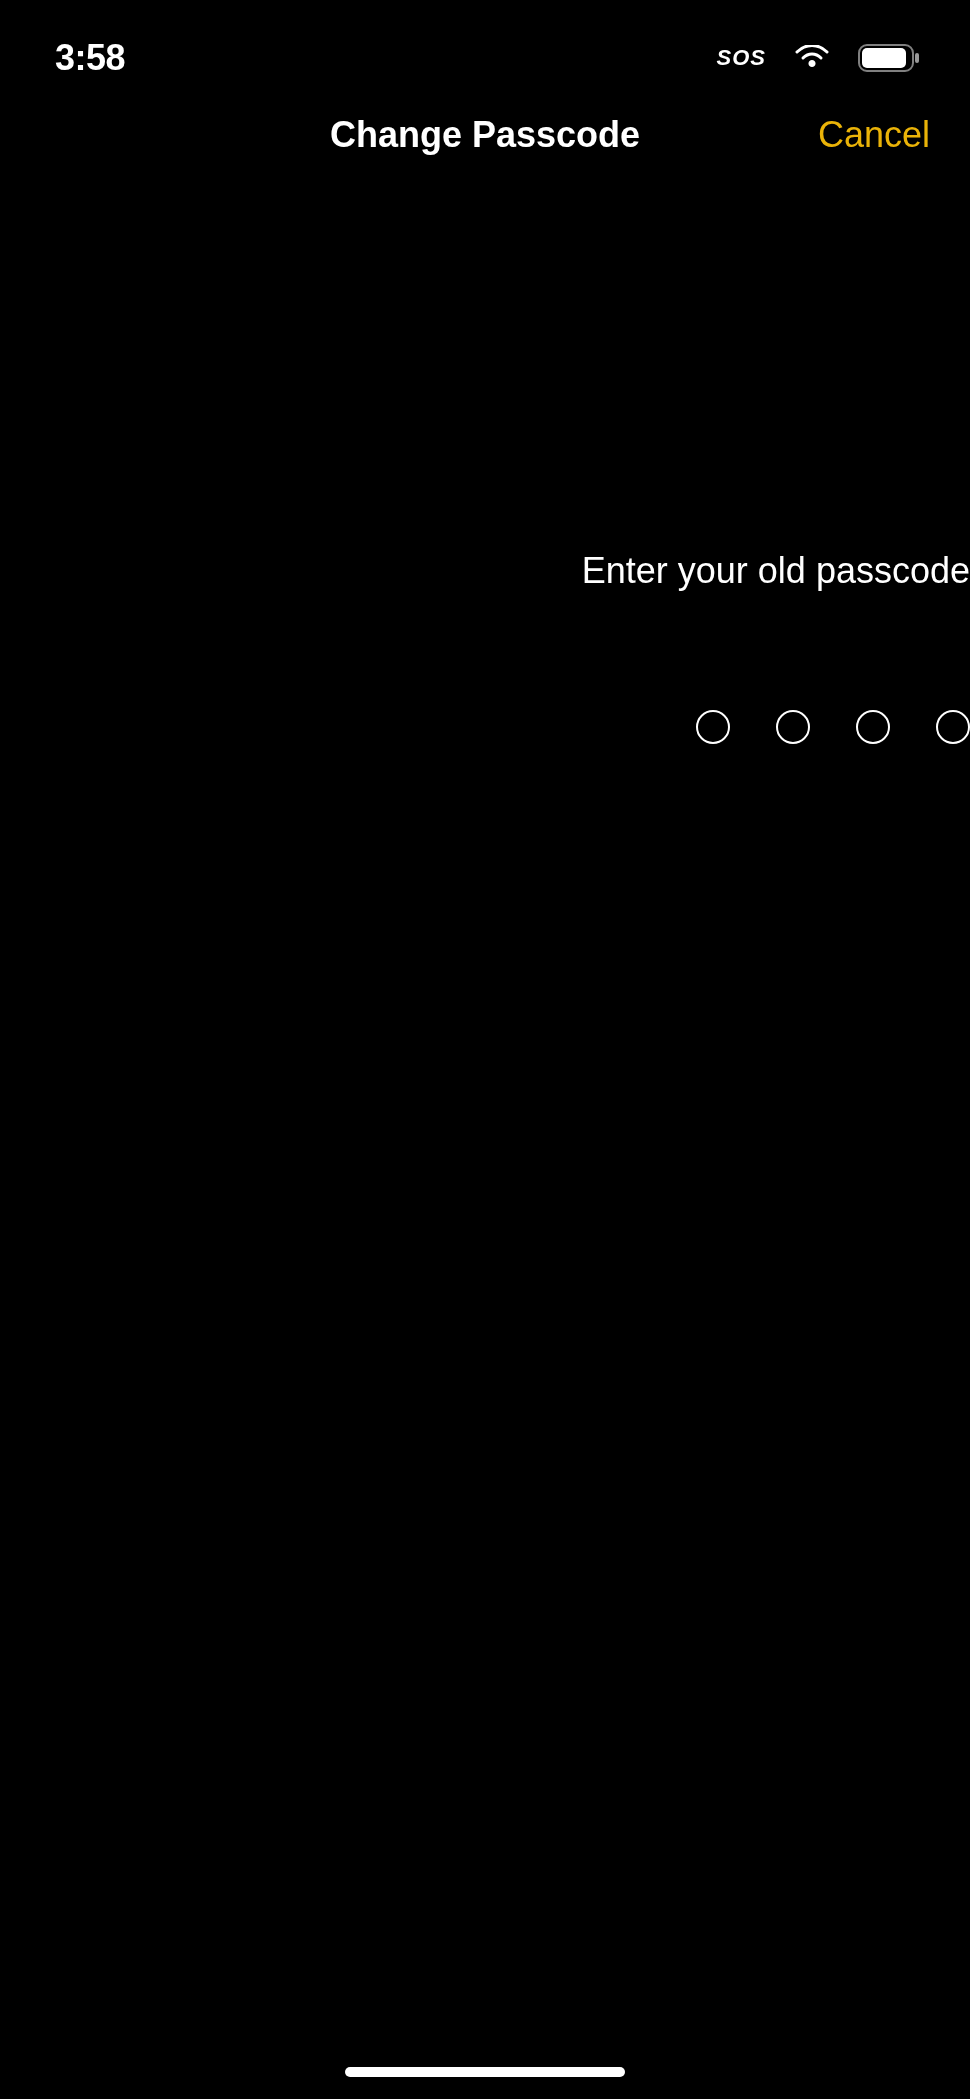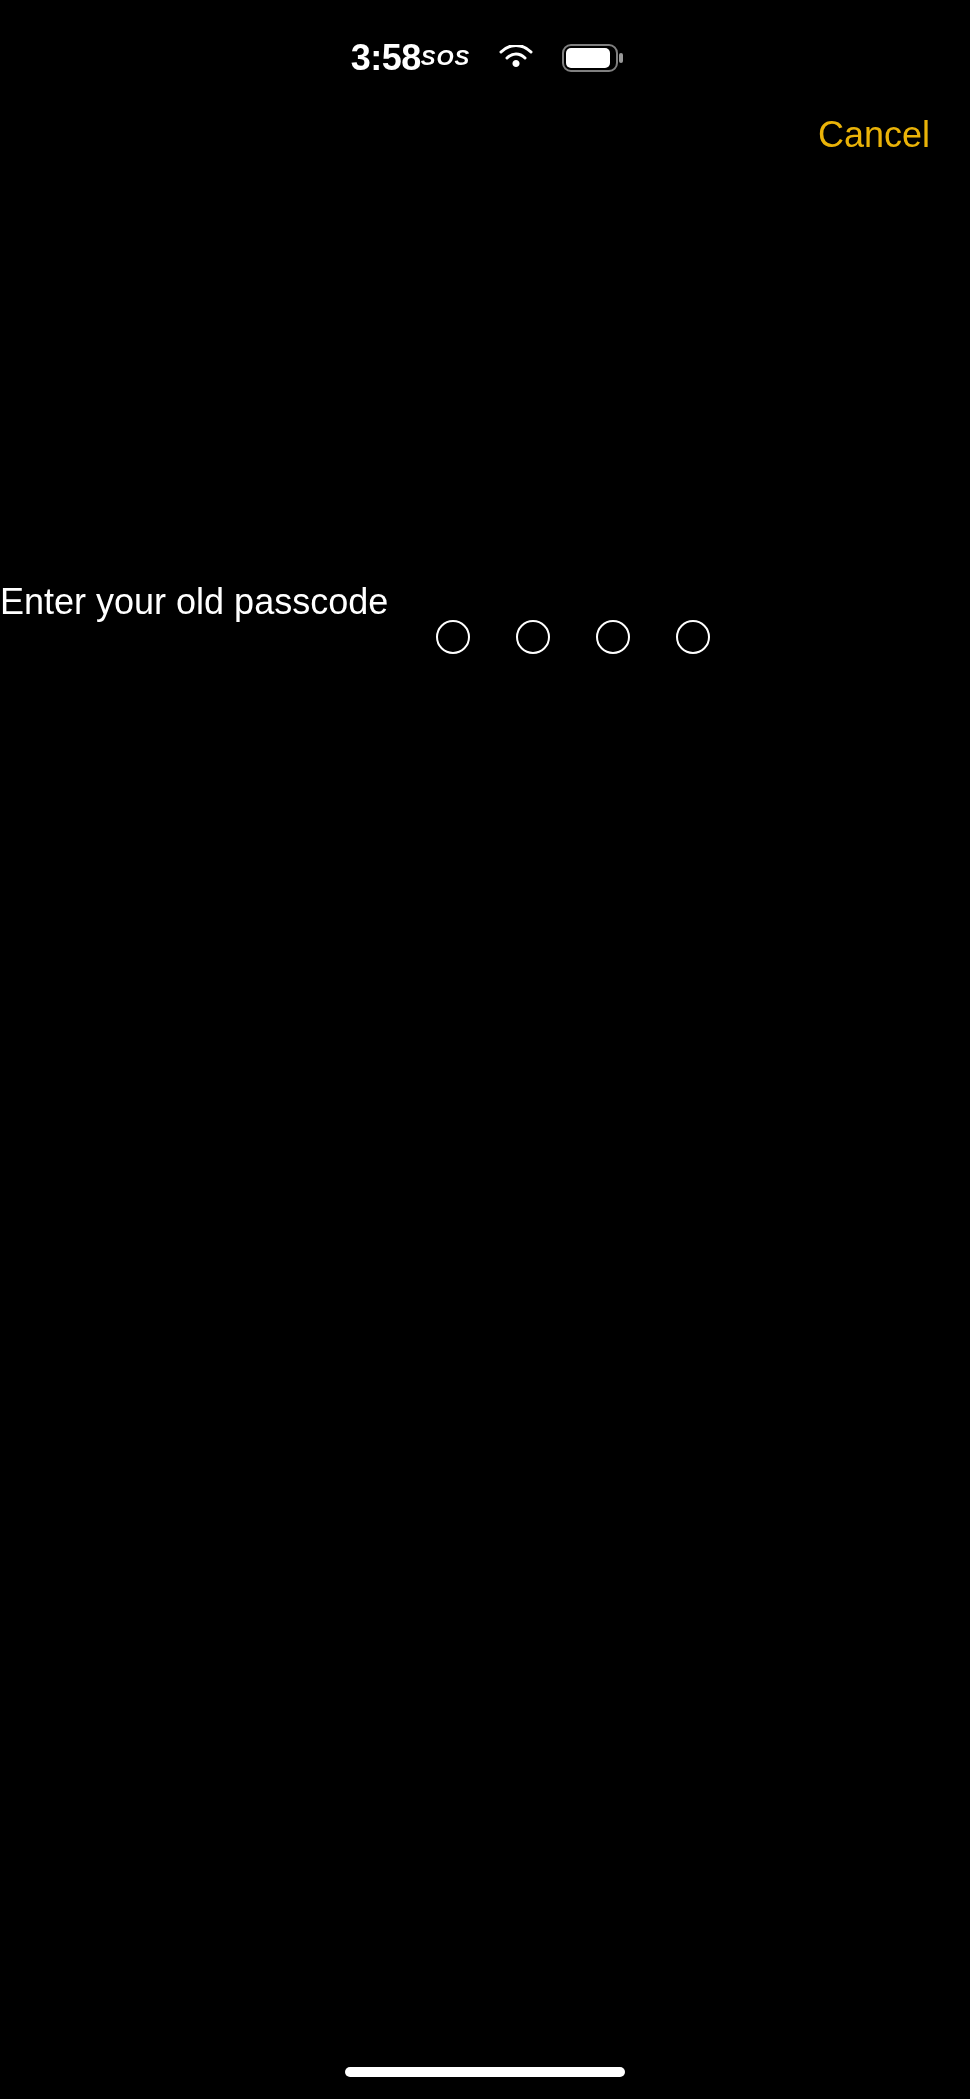--- a/index.html
+++ b/index.html
@@ -14,21 +14,21 @@
       background-color: #000000;
       font-family: -apple-system, BlinkMacSystemFont, "Helvetica Neue", sans-serif;
       color: #ffffff;
       position: relative;
       overflow: hidden;
     }
     
     
     .status-bar {
       display: flex;
-      justify-content: center;
+      justify-content: space-between;
       align-items: center;
       padding: 35px 50px 0 55px;
       height: 80px;
     }
     
     .status-time {
       font-size: 36px;
       font-weight: 600;
       letter-spacing: -0.5px;
     }
@@ -77,22 +77,22 @@
       right: 40px;
       font-size: 36px;
       font-weight: 400;
       color: #eab308;
       cursor: pointer;
     }
     
     
     .content {
       display: flex;
-      flex-direction: row;
-      align-items: center;
+      flex-direction: column;
+      align-items: flex-end;
       margin-top: 370px;
       gap: 48px;
     }
     
     .prompt-text {
       font-size: 36px;
       font-weight: 400;
       color: #ffffff;
     }
     
@@ -140,20 +140,21 @@
       <svg width="62" height="28" viewBox="0 0 62 28">
         <rect x="1" y="1" width="54" height="26" rx="8" ry="8" stroke="#ffffff" stroke-width="2" fill="none" opacity="0.5"></rect>
         <rect x="4" y="4" width="44" height="20" rx="5" ry="5" fill="#ffffff"></rect>
         <rect x="57" y="9" width="4" height="10" rx="2" ry="2" fill="#ffffff" opacity="0.6"></rect>
       </svg>
     </span>
   </div>
 </div>
 
 <div class="nav-bar">
+  <div class="nav-title">Change Passcode</div>
   <div class="nav-cancel">Cancel</div>
 </div>
 
 <div class="content">
   <div class="prompt-text">Enter your old passcode</div>
   <div class="passcode-dots">
     <div class="passcode-dot"></div>
     <div class="passcode-dot"></div>
     <div class="passcode-dot"></div>
     <div class="passcode-dot"></div>

